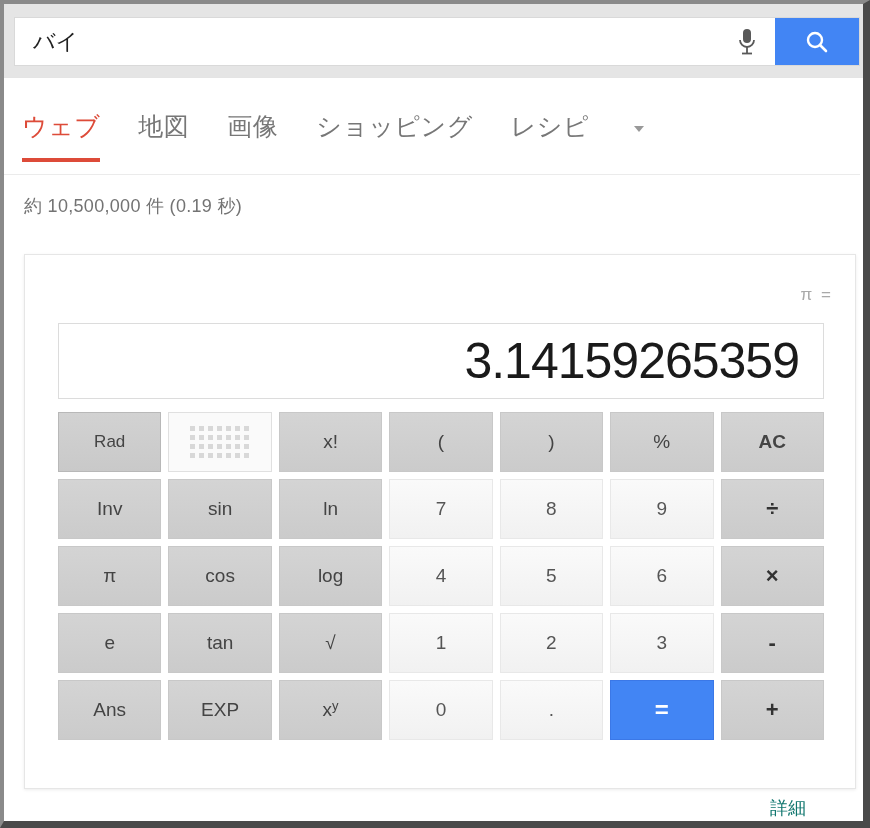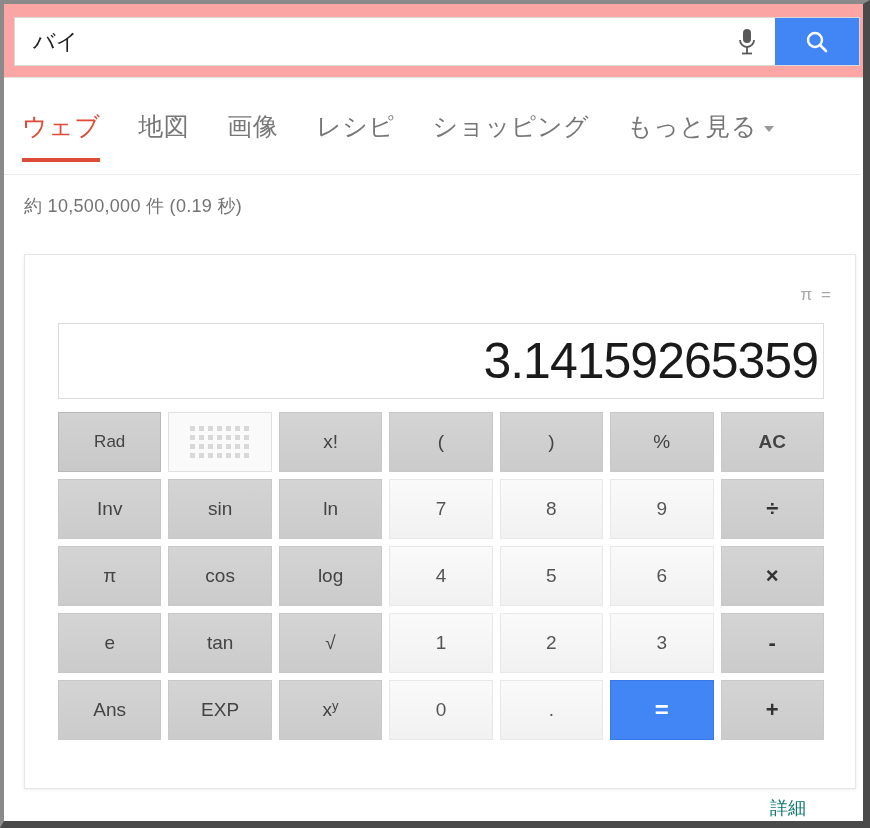--- a/index.html
+++ b/index.html
@@ -21,21 +21,21 @@
     border-left: 4px solid #8a8a8a;
     border-top: 4px solid #8a8a8a;
     overflow: hidden;
   }
 
   
   #search-header {
     position: absolute;
     left: 0; top: 0;
     width: 866px; height: 74px;
-    background: #fca5a5;
+    background: #e5e5e5;
     border-bottom: 1px solid #e4e4e4;
   }
   #search-box {
     position: absolute;
     left: 10px; top: 13px;
     width: 846px; height: 49px;
     background: #ffffff;
     border: 1px solid #d9d9d9;
     display: flex;
     align-items: center;
@@ -142,21 +142,21 @@
   }
   #calc-display {
     position: absolute;
     left: 33px; top: 68px;
     width: 766px; height: 76px;
     border: 1px solid #dcdcdc;
     background: #ffffff;
     display: flex;
     align-items: center;
     justify-content: flex-end;
-    padding-right: 5px;
+    padding-right: 24px;
   }
   #calc-display-value {
     font-size: 50px;
     color: #1a1a1a;
     letter-spacing: -1px;
     font-family: "Liberation Sans", "DejaVu Sans", sans-serif;
   }
 
   #calc-keys {
     position: absolute;
@@ -271,27 +271,26 @@
       <div class="nav-tab active">
         <span>ウェブ</span>
       </div>
       <div class="nav-tab">
         <span>地図</span>
       </div>
       <div class="nav-tab">
         <span>画像</span>
       </div>
       <div class="nav-tab">
+        <span>ショッピング</span>
+      </div>
+      <div class="nav-tab">
         <span>レシピ</span>
       </div>
       <div class="nav-tab">
-        <span>ショッピング</span>
-      </div>
-      <div class="nav-tab">
-        <span>もっと見る</span>
         <span class="caret"></span>
       </div>
     </div>
   </div>
 
   <div id="result-stats">約 10,500,000 件 (0.19 秒)</div>
 
   <div id="calc-card">
     <div id="calc-expression">π =</div>
     <div id="calc-display">

